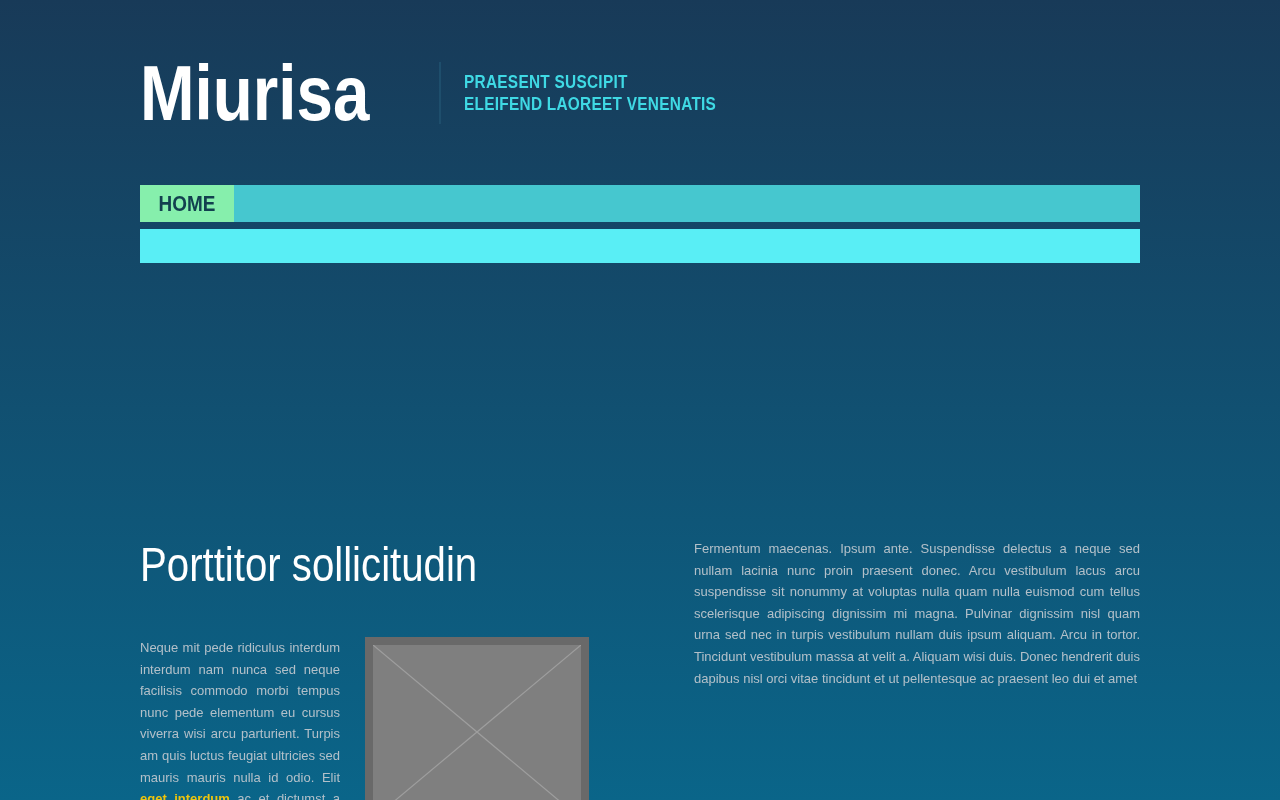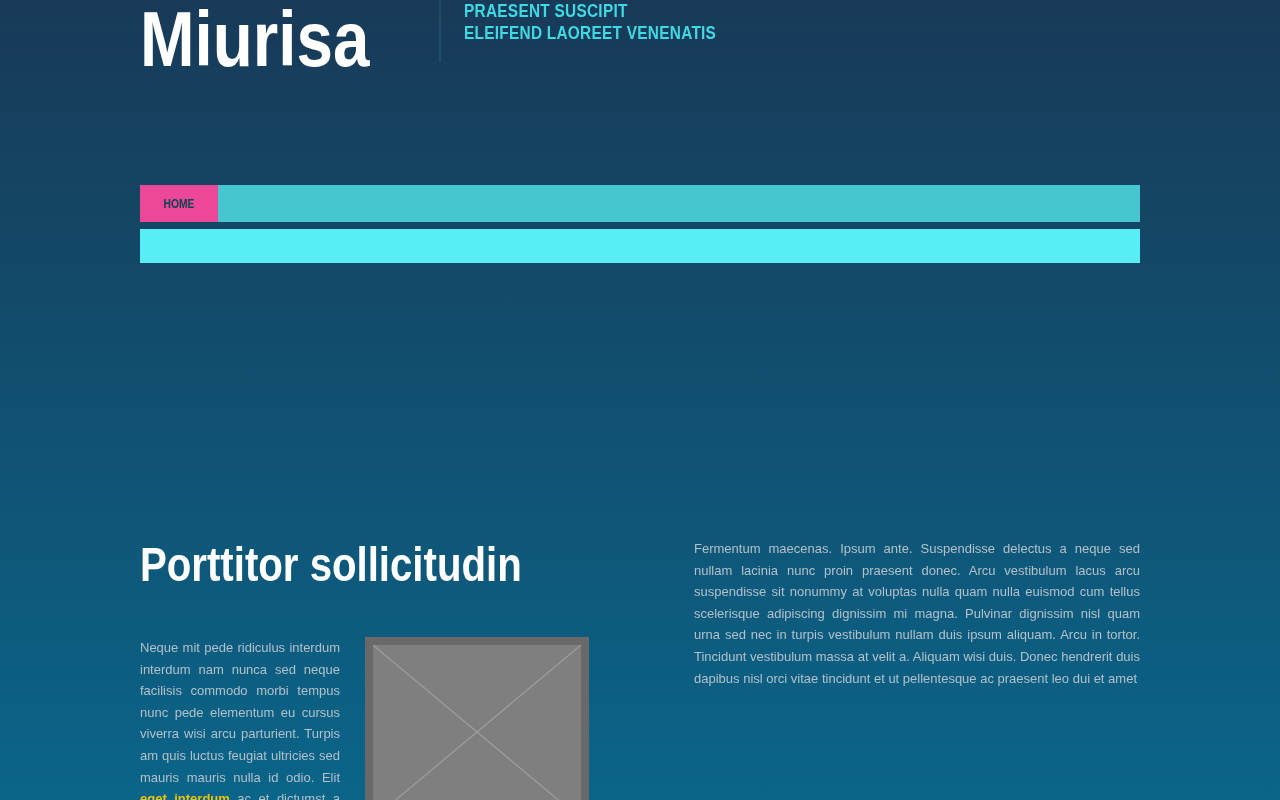--- a/index.html
+++ b/index.html
@@ -6,49 +6,49 @@
   html,body { width:1280px; height:800px; }
   body {
     overflow:hidden;
     font-family:"Liberation Sans", sans-serif;
     background:linear-gradient(to bottom, #183a58 0%, #11537а 55%, #0a6589 100%);
     background:linear-gradient(to bottom, #183a58 0%, #0a6589 100%);
   }
   .container { width:1000px; margin:0 auto; }
 
   
-  .header { height:185px; display:flex; align-items:flex-start; }
+  .header { height:185px; display:flex; align-items:center; }
   .logo {
     color:#ffffff; font-weight:bold; font-size:78px; line-height:1;
     display:inline-block; transform:scaleX(0.84); transform-origin:left center;
     letter-spacing:0px; cursor:pointer;
   }
   .brand-divider { width:2px; height:62px; background:#1e4e6c; margin-left:26px; margin-right:23px; flex:none; }
   .tagline {
     color:#3fd9e4; font-weight:bold; font-size:17.5px; line-height:22px;
     text-transform:uppercase; display:inline-block; transform:scaleX(0.88);
     transform-origin:left center; letter-spacing:0.3px; white-space:nowrap;
   }
 
   
   .navbar { height:37px; background:#46c7cf; display:flex; }
   .nav-item {
-    height:37px; min-width:78px; padding:0 14px; background:#ec4899;
+    height:37px; min-width:78px; padding:0 14px; background:#86efac;
     display:flex; align-items:center; justify-content:center;
-    color:#12404f; font-weight:bold; font-size:12px; cursor:pointer;
+    color:#12404f; font-weight:bold; font-size:22px; cursor:pointer;
   }
   .nav-item .nav-label { display:inline-block; transform:scaleX(0.86); }
   .subnav { height:34px; background:#59eef5; margin-top:7px; }
 
   
   .main { margin-top:275px; display:flex; justify-content:space-between; }
   .col-left  { width:450px; }
   .col-right { width:446px; }
   h2.section-heading {
-    color:#ffffff; font-size:49px; line-height:53px; font-weight:bold;
+    color:#ffffff; font-size:49px; line-height:53px; font-weight:normal;
     white-space:nowrap; margin-bottom:46px;
   }
   h2.section-heading span { display:inline-block; transform:scaleX(0.82); transform-origin:left center; }
 
   .body-text {
     font-size:13px; line-height:21.6px; color:#b3c0c9; text-align:justify;
   }
   .left-content { display:flex; }
   .left-text { width:200px; margin-right:25px; flex:none; }
   .inline-link { color:#edc40d; font-weight:bold; text-decoration:none; cursor:pointer; }

